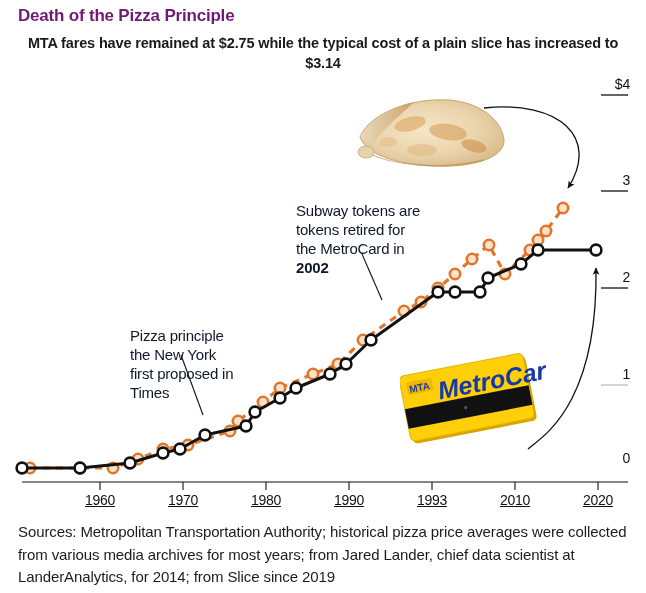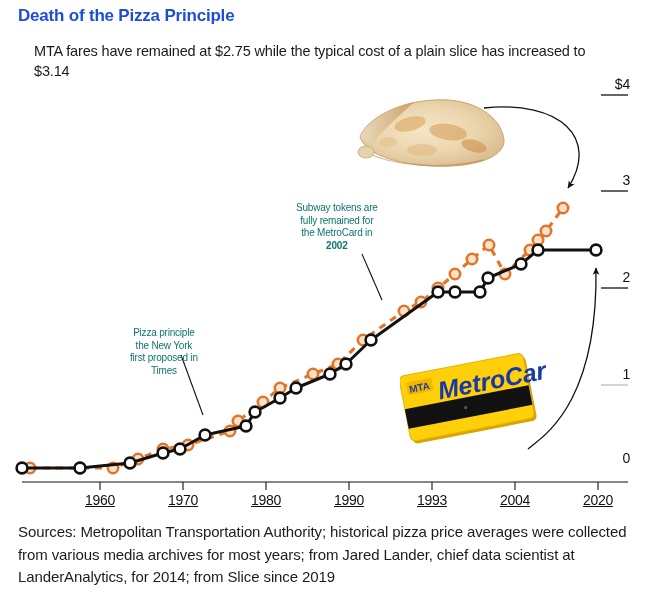--- a/index.html
+++ b/index.html
@@ -10,45 +10,45 @@
     color:#111111;
     overflow:hidden;
     position:relative;
   }
   .wrap{position:relative;width:646px;height:593px;}
 
   
   .header{position:absolute;left:18px;top:6px;width:610px;}
   .title{
     font-size:17px;font-weight:bold;letter-spacing:-0.2px;
-    color:#1d4ed8;margin:0 0 3px 0;line-height:1.2;
+    color:#701a75;margin:0 0 3px 0;line-height:1.2;
   }
   .subtitle{
-    font-size:14.5px;font-weight:normal;color:#1a1a1a;
-    line-height:1.33;margin:16px;letter-spacing:-0.15px;
+    font-size:14.5px;font-weight:bold;color:#1a1a1a;
+    line-height:1.33;margin:8px;letter-spacing:-0.15px;text-align:center;
   }
 
   
   .plot{position:absolute;left:0;top:78px;width:646px;height:420px;}
   .plot svg{display:block;}
 
   
   .ylab{
     position:absolute;font-size:14px;color:#111;
     text-align:right;width:34px;letter-spacing:-0.2px;
   }
   .xlab{
     position:absolute;font-size:14px;color:#111;
     text-align:center;width:60px;letter-spacing:-0.3px;text-decoration:underline;
   }
 
   
   .annot{
-    position:absolute;font-size:10px;line-height:1.26;
-    color:#0f766e;letter-spacing:-0.2px;text-align:center;
+    position:absolute;font-size:15px;line-height:1.26;
+    color:#0f172a;letter-spacing:-0.2px;
   }
 
   
   .foot{
     position:absolute;left:18px;top:521px;width:612px;
     font-size:15px;line-height:1.5;color:#1c1c1c;letter-spacing:-0.1px;
   }
 
   
   .metrocard{position:absolute;left:400px;top:352px;width:146px;height:92px;}
@@ -180,34 +180,34 @@
     <div class="ylab" style="left:596px;top:94px;">3</div>
     <div class="ylab" style="left:596px;top:191px;">2</div>
     <div class="ylab" style="left:596px;top:288px;">1</div>
     <div class="ylab" style="left:596px;top:372px;">0</div>
 
     <div class="xlab" style="left:70px;top:414px;">1960</div>
     <div class="xlab" style="left:153px;top:414px;">1970</div>
     <div class="xlab" style="left:236px;top:414px;">1980</div>
     <div class="xlab" style="left:319px;top:414px;">1990</div>
     <div class="xlab" style="left:402px;top:414px;">1993</div>
-    <div class="xlab" style="left:485px;top:414px;">2004</div>
+    <div class="xlab" style="left:485px;top:414px;">2010</div>
     <div class="xlab" style="left:568px;top:414px;">2020</div>
   </div>
 
   <div class="annot" style="left:130px;top:327px;">
     <div>Pizza principle</div>
     <div>the New York</div>
     <div>first proposed in</div>
     <div>Times</div>
   </div>
 
   <div class="annot" style="left:296px;top:202px;">
     <div>Subway tokens are</div>
-    <div>fully remained for</div>
+    <div>tokens retired for</div>
     <div>the MetroCard in</div>
     <div style="font-weight:bold;">2002</div>
   </div>
 
   <div class="metrocard">
     <svg width="146" height="92" viewBox="0 0 146 92">
       <g transform="rotate(-11 73 46)">
         <rect x="6" y="14" width="126" height="66" rx="5" fill="#D9A400"></rect>
         <rect x="4" y="11" width="126" height="66" rx="5" fill="#FFCF0A" stroke="#E0B500" stroke-width="1"></rect>
         <rect x="4" y="44" width="126" height="20" fill="#111111"></rect>

